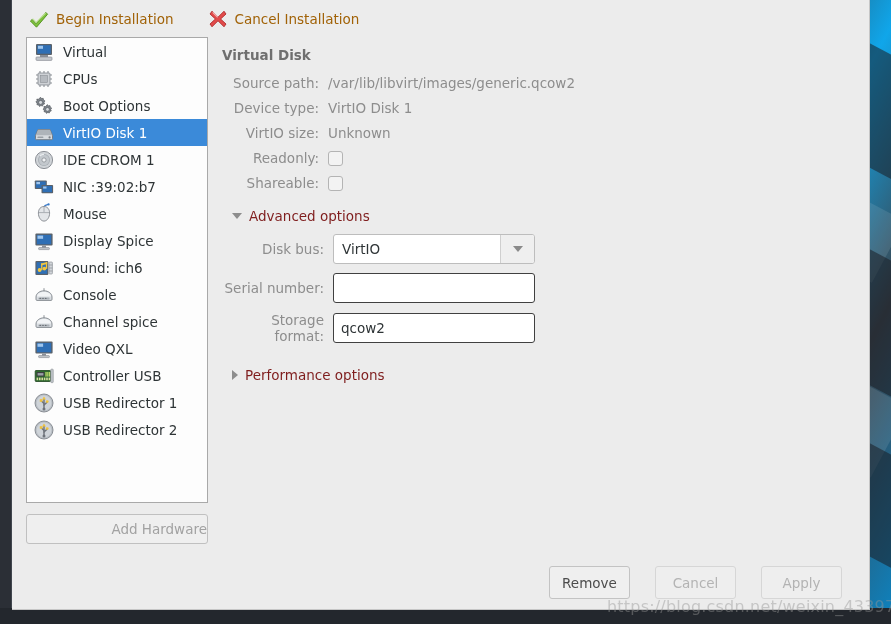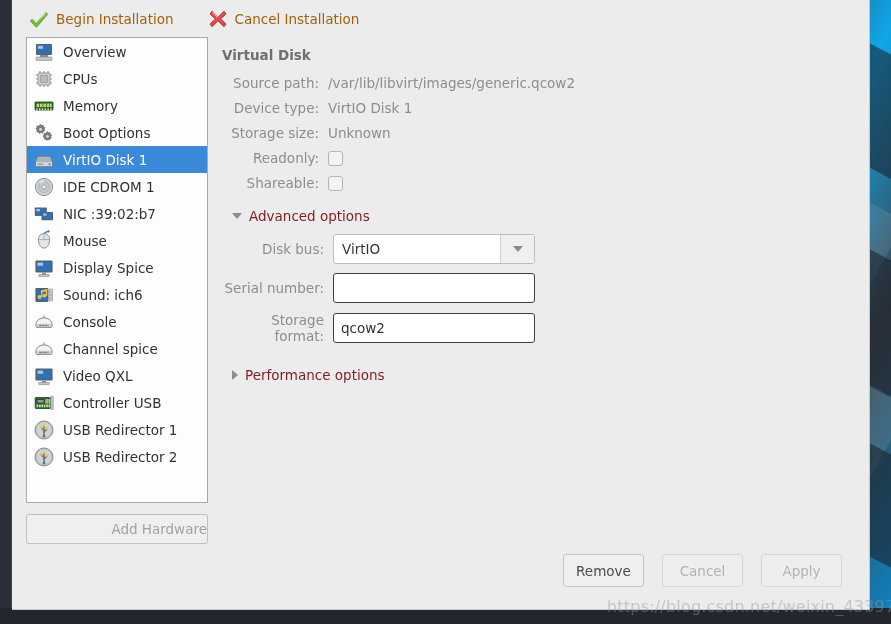--- a/index.html
+++ b/index.html
@@ -203,23 +203,23 @@
     padding: 0 7px;
     font-family: "DejaVu Sans", "Liberation Sans", sans-serif;
     outline: none;
   }
 
   
   #footer {
     height: 55px;
     flex: none;
     display: flex;
-    align-items: flex-start;
+    align-items: flex-end;
     justify-content: flex-end;
-    gap: 18px;
+    gap: 25px;
     padding: 0 27px 10px 0;
   }
   .ftr-btn {
     width: 81px; height: 33px;
     border: 1px solid #c3c3c3;
     border-radius: 3px;
     background: #efefef;
     font-size: 13.5px;
     color: #4c4c4c;
     display: flex; align-items: center; justify-content: center;
@@ -281,52 +281,31 @@
     <div id="left-col">
       <div id="hw-list">
           <div class="hw-item">
             <svg class="hw-ico" viewBox="0 0 22 22">
               <rect x="3" y="3" width="16" height="11" rx="1" fill="#5b626a"></rect>
               <rect x="4.3" y="4.2" width="13.4" height="8.5" fill="#2f6fb5"></rect>
               <rect x="5" y="4.8" width="5" height="3" fill="#9fc6ee"></rect>
               <rect x="7" y="14" width="8" height="2" fill="#8a9099"></rect>
               <rect x="3" y="16" width="16" height="3.4" rx="0.8" fill="#c3c7cc" stroke="#7d828a" stroke-width="0.6"></rect>
             </svg>
-            <span>Overview</span>
+            <span>Virtual</span>
           </div>
           <div class="hw-item">
             <svg class="hw-ico" viewBox="0 0 22 22">
               <rect x="5" y="5" width="12" height="12" rx="1" fill="#cfd2d6" stroke="#8b9096" stroke-width="0.9"></rect>
               <rect x="7.6" y="7.6" width="6.8" height="6.8" fill="#b6babf" stroke="#8b9096" stroke-width="0.6"></rect>
               <g stroke="#8b9096" stroke-width="1.1">
                 <path d="M7 5V3M11 5V3M15 5V3M7 19v-2M11 19v-2M15 19v-2M5 7H3M5 11H3M5 15H3M19 7h-2M19 11h-2M19 15h-2"></path>
               </g>
             </svg>
             <span>CPUs</span>
-          </div>
-          <div class="hw-item">
-            <svg class="hw-ico" viewBox="0 0 22 22">
-              <rect x="2" y="7" width="18" height="8" rx="0.6" fill="#2f6b2f" stroke="#1d431d" stroke-width="0.8"></rect>
-              <g fill="#b9d96a">
-                <rect x="3.6" y="8.6" width="2.6" height="3.4"></rect>
-                <rect x="7" y="8.6" width="2.6" height="3.4"></rect>
-                <rect x="10.4" y="8.6" width="2.6" height="3.4"></rect>
-                <rect x="13.8" y="8.6" width="2.6" height="3.4"></rect>
-                <rect x="17" y="8.6" width="1.8" height="3.4"></rect>
-              </g>
-              <g fill="#e0e4a0">
-                <rect x="3.2" y="13.4" width="1.4" height="1.6"></rect>
-                <rect x="6" y="13.4" width="1.4" height="1.6"></rect>
-                <rect x="8.8" y="13.4" width="1.4" height="1.6"></rect>
-                <rect x="11.6" y="13.4" width="1.4" height="1.6"></rect>
-                <rect x="14.4" y="13.4" width="1.4" height="1.6"></rect>
-                <rect x="17.2" y="13.4" width="1.4" height="1.6"></rect>
-              </g>
-            </svg>
-            <span>Memory</span>
           </div>
           <div class="hw-item">
             <svg class="hw-ico" viewBox="0 0 22 22">
               <g fill="#7e848b" stroke="#4e5257" stroke-width="0.6">
                 <path d="M7.5 2.2l1 1.4 1.7-.3.3 1.7 1.5.9-1 1.4.6 1.6-1.6.5-.5 1.7-1.6-.6-1.4 1-.9-1.5-1.7-.3.3-1.7-1.4-1 1.2-1.2-.2-1.7 1.7.2z"></path>
                 <circle cx="7.6" cy="7.4" r="2" fill="#d5d9dd"></circle>
                 <path d="M14.4 9.6l1 1.3 1.6-.3.3 1.6 1.4.9-1 1.3.6 1.5-1.5.5-.5 1.6-1.5-.6-1.3 1-.9-1.4-1.6-.3.3-1.6-1.3-.9 1.1-1.2-.2-1.6 1.6.2z"></path>
                 <circle cx="14.5" cy="14.4" r="1.9" fill="#d5d9dd"></circle>
               </g>
             </svg>
@@ -501,21 +480,21 @@
       <div id="detail-fields">
           <div class="field-row">
             <div class="field-label">Source path:</div>
             <div class="field-value">/var/lib/libvirt/images/generic.qcow2</div>
           </div>
           <div class="field-row">
             <div class="field-label">Device type:</div>
             <div class="field-value">VirtIO Disk 1</div>
           </div>
           <div class="field-row">
-            <div class="field-label">Storage size:</div>
+            <div class="field-label">VirtIO size:</div>
             <div class="field-value">Unknown</div>
           </div>
         </div>
 
       <div class="field-row">
         <div class="field-label">Readonly:</div>
         <div class="cbx"></div>
       </div>
 
       <div class="field-row">

